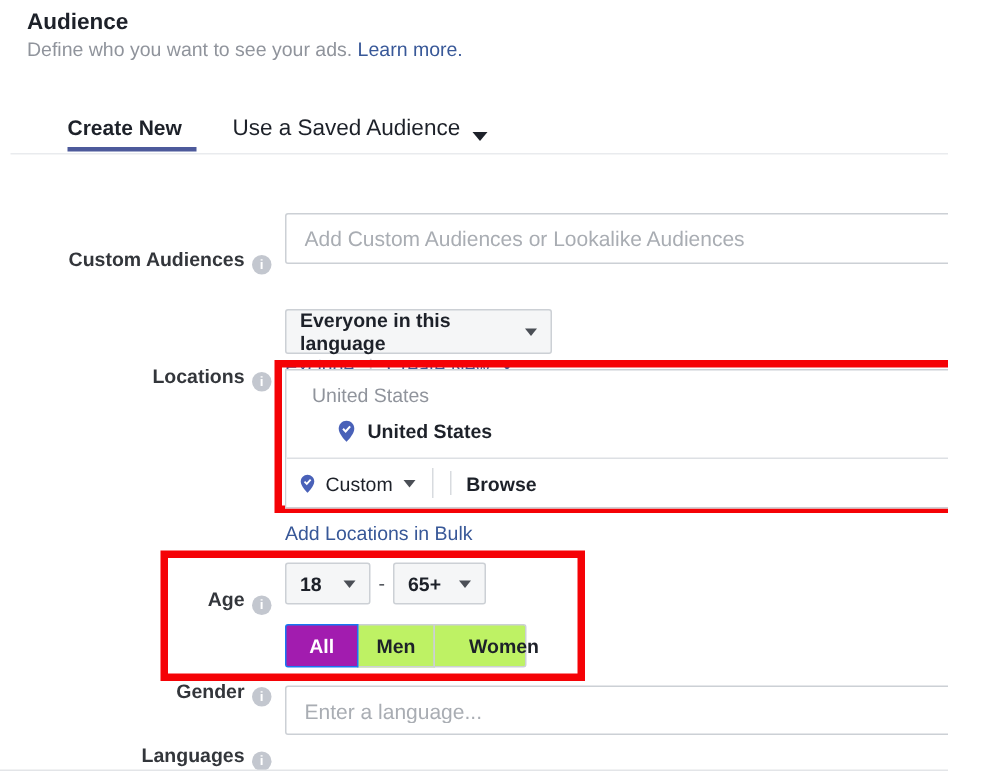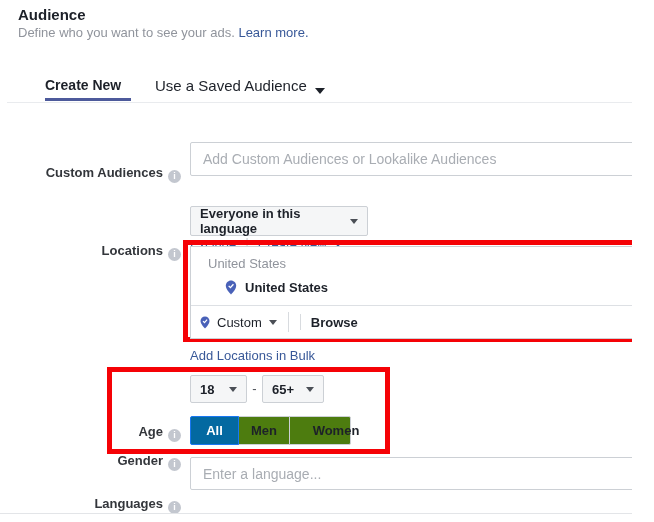--- a/index.html
+++ b/index.html
@@ -44,24 +44,24 @@
   .vdiv { width:1px; height:20px; background:#d8dbdf; margin:0 11px; }
   .vdiv.short { height:16px; margin:0 10px 0 0; }
   .include-input { flex:1; border:none; outline:none; font-size:14px; color:#1d2129; font-family:"Liberation Sans", sans-serif; background:transparent; }
   .include-input::placeholder { color:#a9adb3; opacity:1; }
   .browse { font-size:13px; font-weight:bold; color:#1d2129; margin-right:3px; cursor:pointer; }
   .bulk-link { position:absolute; left:190px; top:348px; font-size:13px; }
   
   .age-dash { position:absolute; left:248px; top:381px; width:13px; text-align:center; font-size:13px; color:#4b4f56; }
   
   .gender-group { position:absolute; left:190px; top:416px; display:flex; height:29px; }
-  .gender-btn { display:flex; align-items:center; justify-content:center; background:#4d7c0f; border:1px solid #ccd0d5; font-size:13px; font-weight:bold; color:#1d2129; cursor:pointer; margin-left:-1px; }
+  .gender-btn { display:flex; align-items:center; justify-content:center; background:#bef264; border:1px solid #ccd0d5; font-size:13px; font-weight:bold; color:#1d2129; cursor:pointer; margin-left:-1px; }
   .gender-btn:first-child { margin-left:0; border-radius:2px 0 0 2px; }
   .gender-btn:last-child { border-radius:0 2px 2px 0; }
-  .gender-btn.selected { background:#0369a1; border-color:#1877f2; color:#ffffff; position:relative; z-index:2; }
+  .gender-btn.selected { background:#a21caf; border-color:#1877f2; color:#ffffff; position:relative; z-index:2; }
   .bottom-divider { position:absolute; left:0; top:513px; width:654px; height:1px; background:#e3e5e8; }
   .pin { display:inline-block; }
 </style>
 </head>
 <body>
 
 <div class="page">
 
   <div class="title">Audience</div>
   <div class="subtitle"><span>Define who you want to see your ads. </span><a class="link">Learn more.</a></div>
@@ -111,21 +111,21 @@
       <span class="vdiv"></span>
       <span class="vdiv short"></span>
       <span class="browse">Browse</span>
     </div>
   </div>
 
   <a class="bulk-link link">Add Locations in Bulk</a>
 
   <div class="red-box" style="left:107px; top:367px; width:283px; height:87px;"></div>
 
-  <div class="field-label" style="top:395px;text-align:right;"><span>Age</span><span class="info-icon">i</span></div>
+  <div class="field-label" style="top:363px;text-align:right;"><span>Age</span><span class="info-icon">i</span></div>
   <div class="gray-btn" style="left:190px; top:375px; width:57px; height:28px;">
     <span>18</span>
     <span class="caret"></span>
   </div>
   <div class="age-dash">-</div>
   <div class="gray-btn" style="left:262px; top:375px; width:62px; height:28px;">
     <span>65+</span>
     <span class="caret"></span>
   </div>
 

